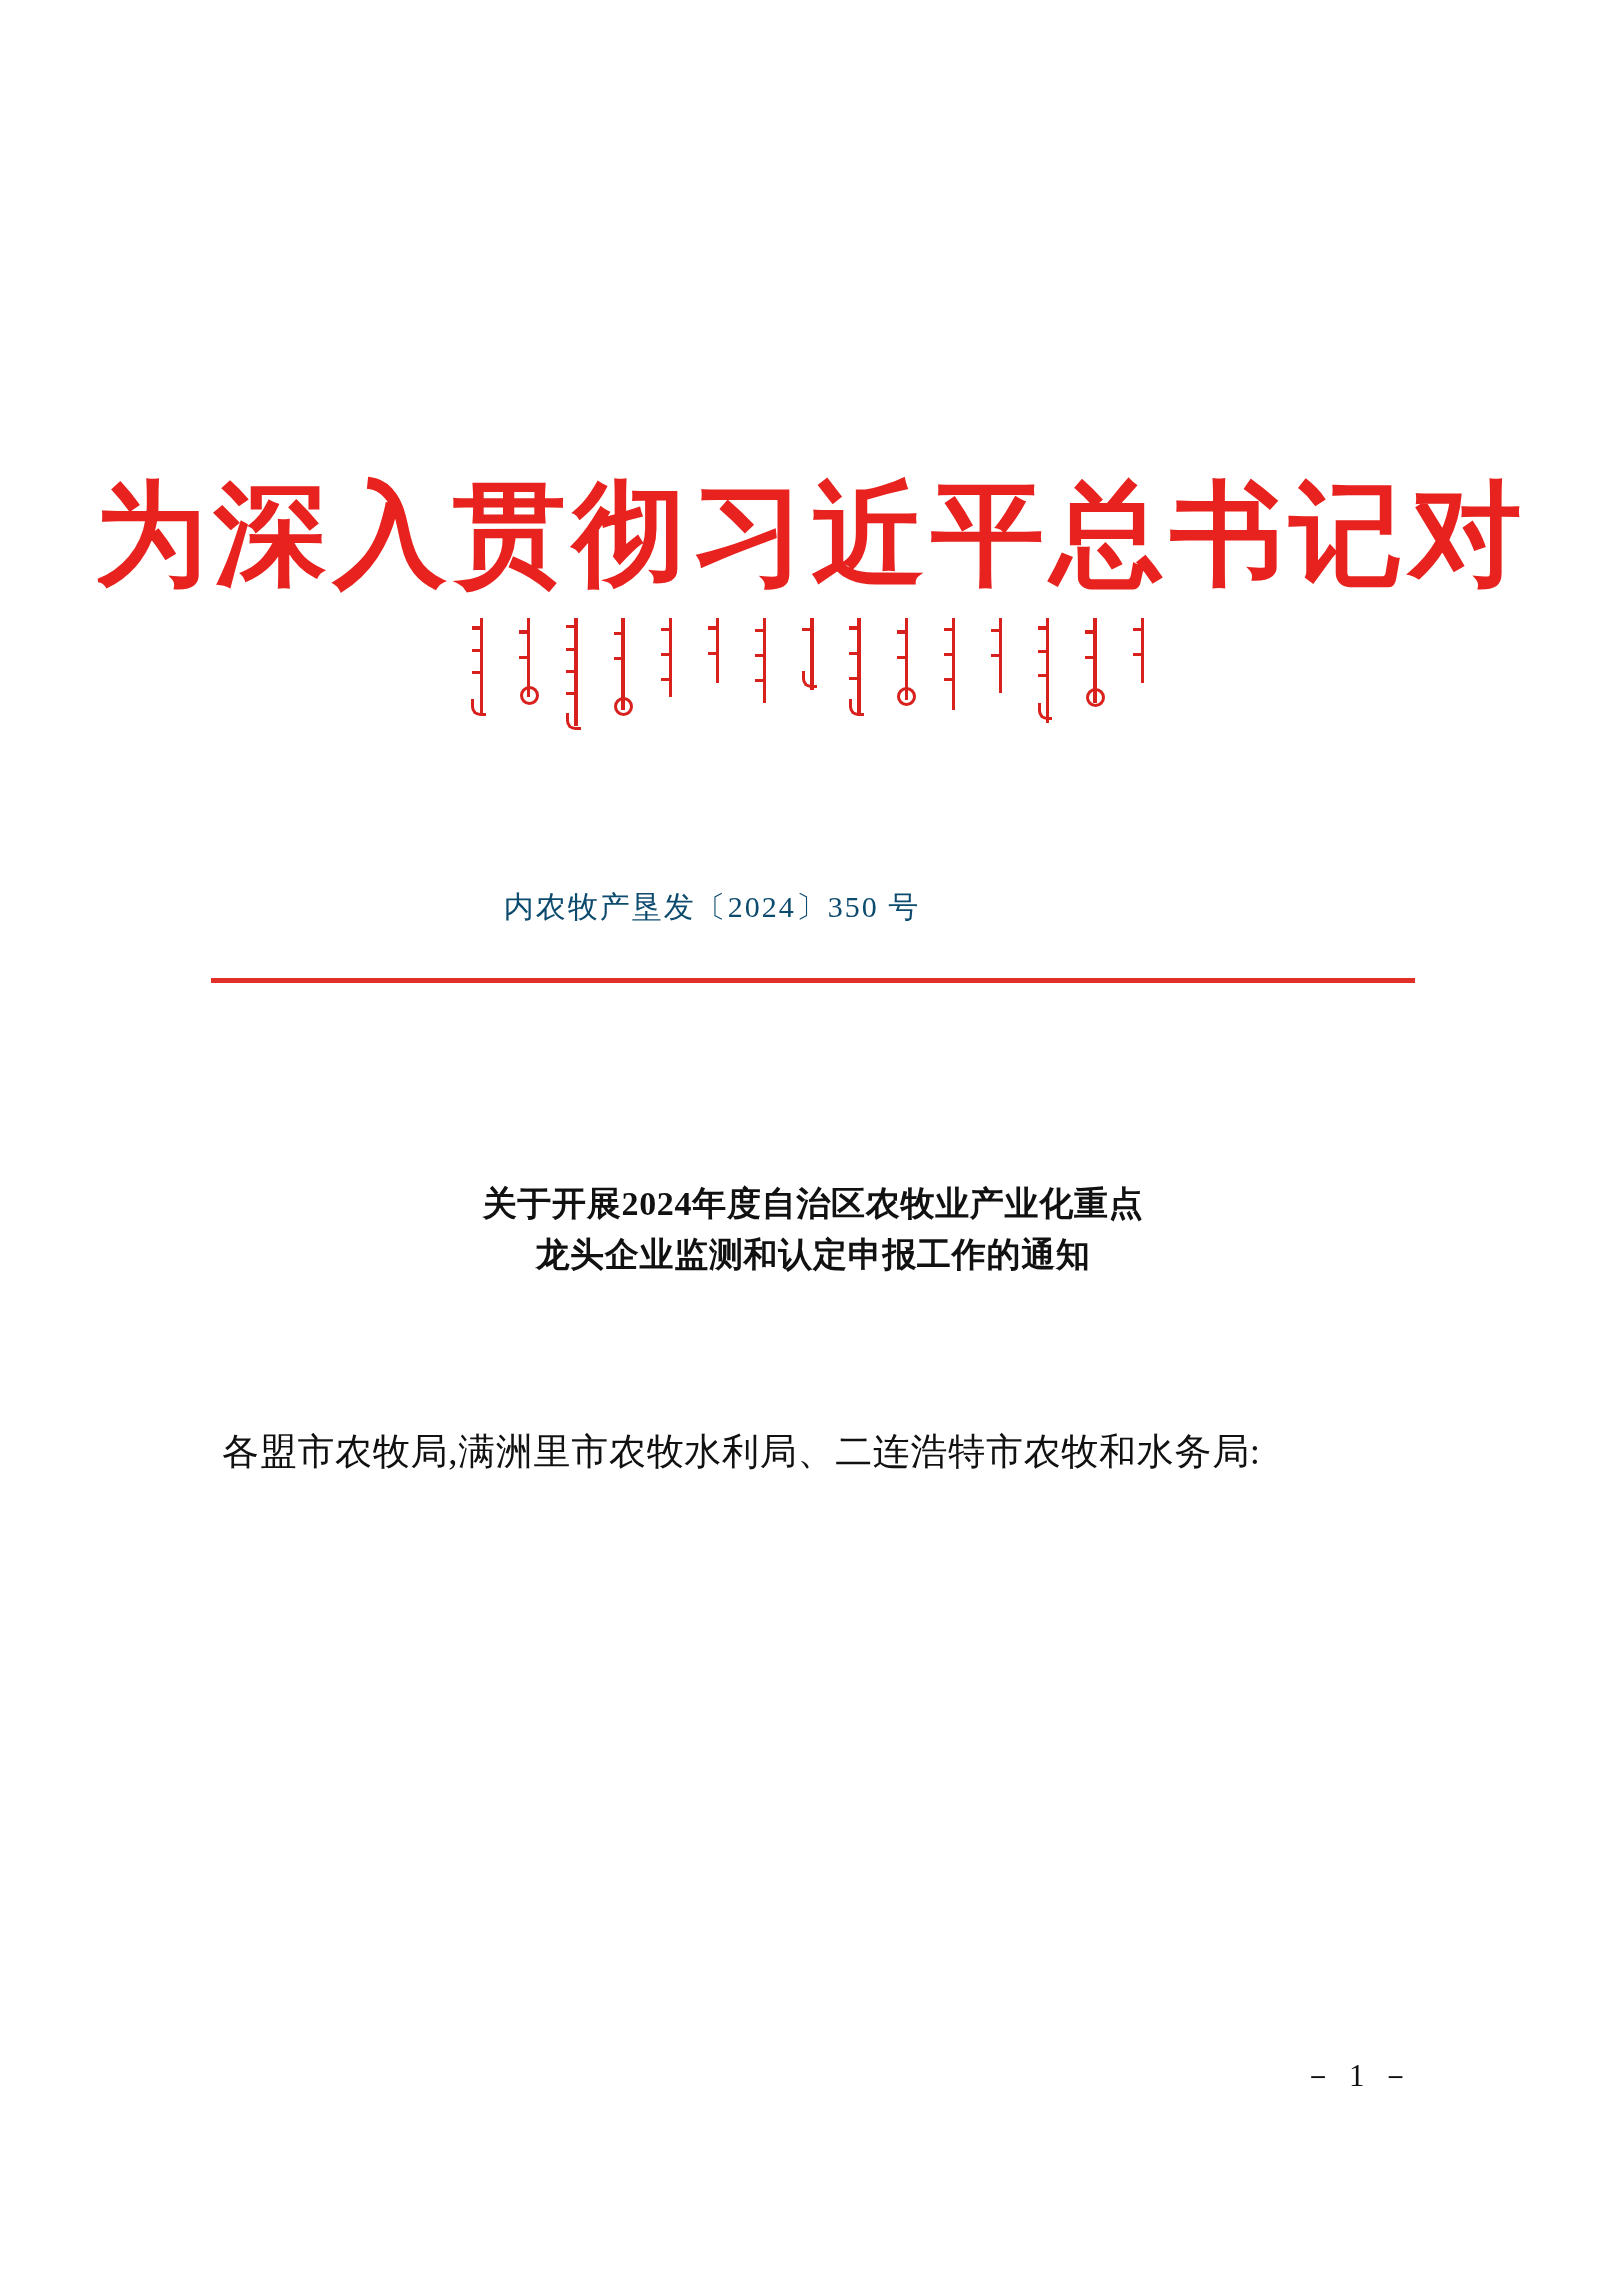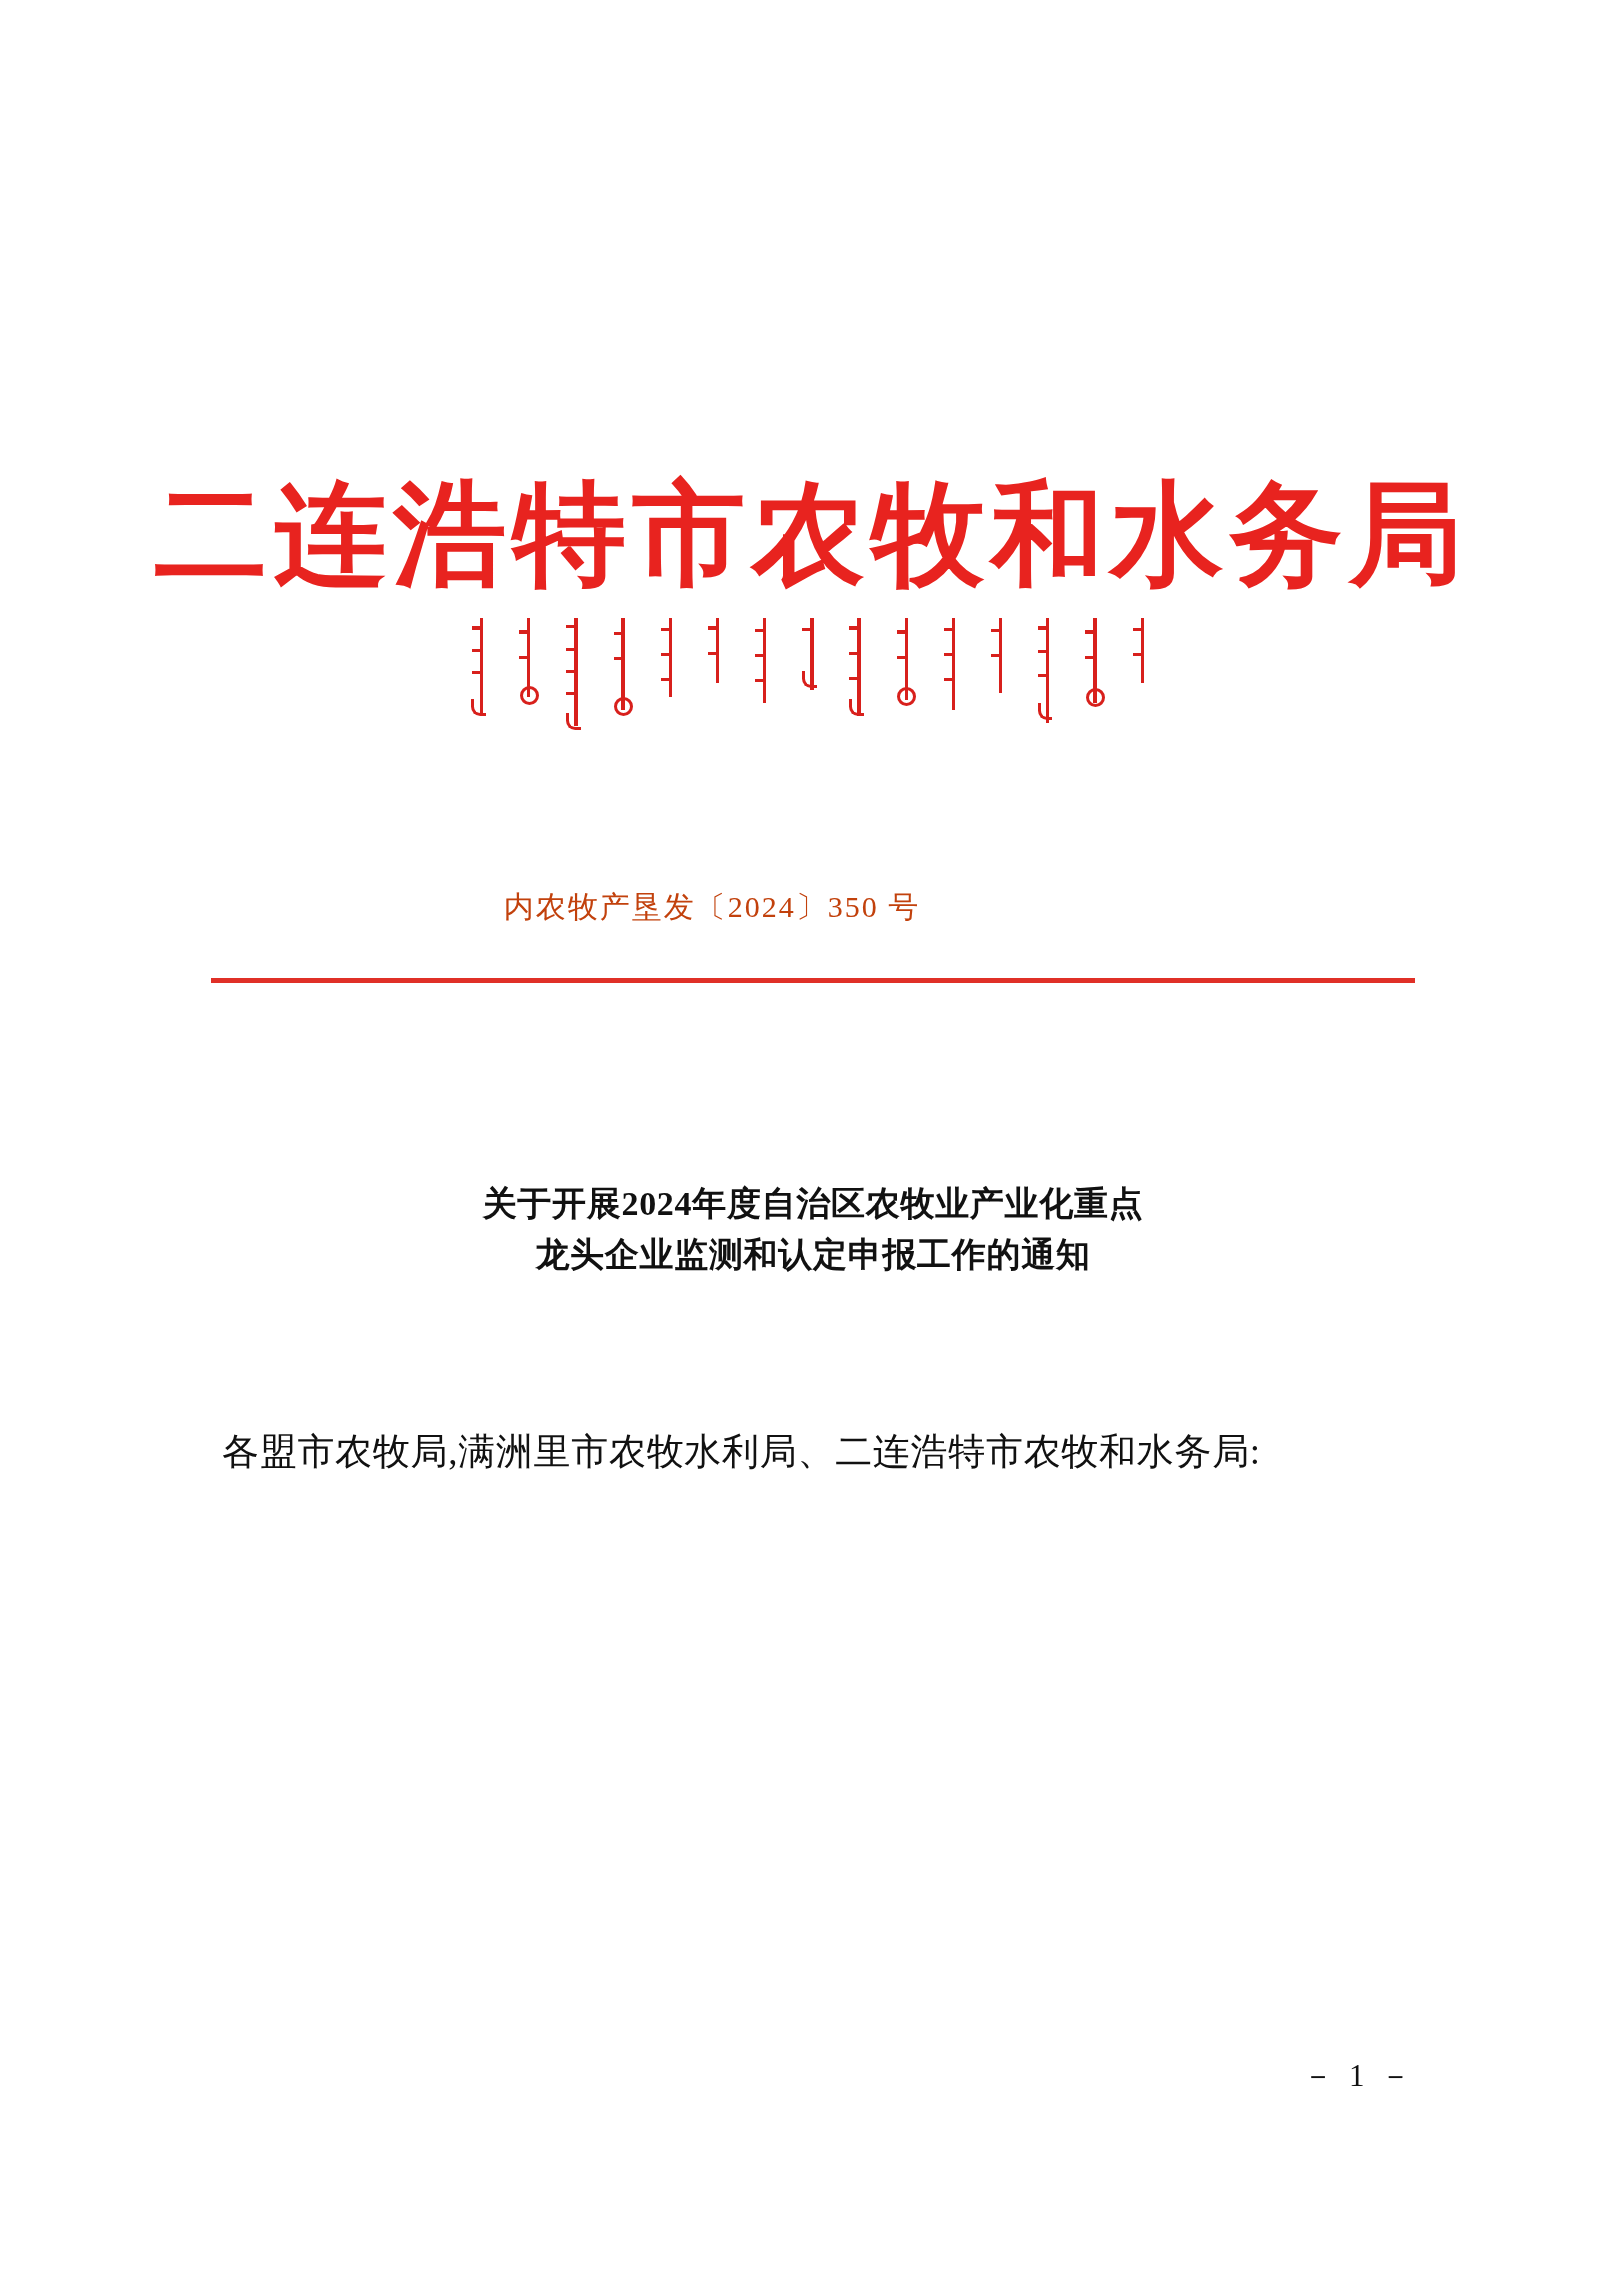--- a/index.html
+++ b/index.html
@@ -90,21 +90,21 @@
 
   
   .doc-number {
     position: absolute;
     left: 0;
     top: 887px;
     width: 1424px;
     text-align: center;
     font-size: 30px;
     letter-spacing: 2px;
-    color: #c2410c;
+    color: #0c4a6e;
   }
 
   
   .red-rule {
     position: absolute;
     left: 211px;
     top: 978px;
     width: 1204px;
     height: 4.6px;
     background: #e03027;
@@ -155,21 +155,21 @@
     letter-spacing: 3.9px;
     color: #111111;
   }
 </style>
 </head>
 <body>
 
 <div class="page">
 
   <div class="masthead">
-    <div class="masthead-title">二连浩特市农牧和水务局</div>
+    <div class="masthead-title">为深入贯彻习近平总书记对</div>
 
     <div class="masthead-mongolian">
       <div class="mong-col">
         <span class="stem" style="height:98px"></span>
         <span class="tick" style="top:11.8px"></span>
         <span class="tick" style="top:34px"></span>
         <span class="tick" style="top:56px"></span>
         <span class="hook" style="top:84px"></span>
       </div>
       <div class="mong-col">

